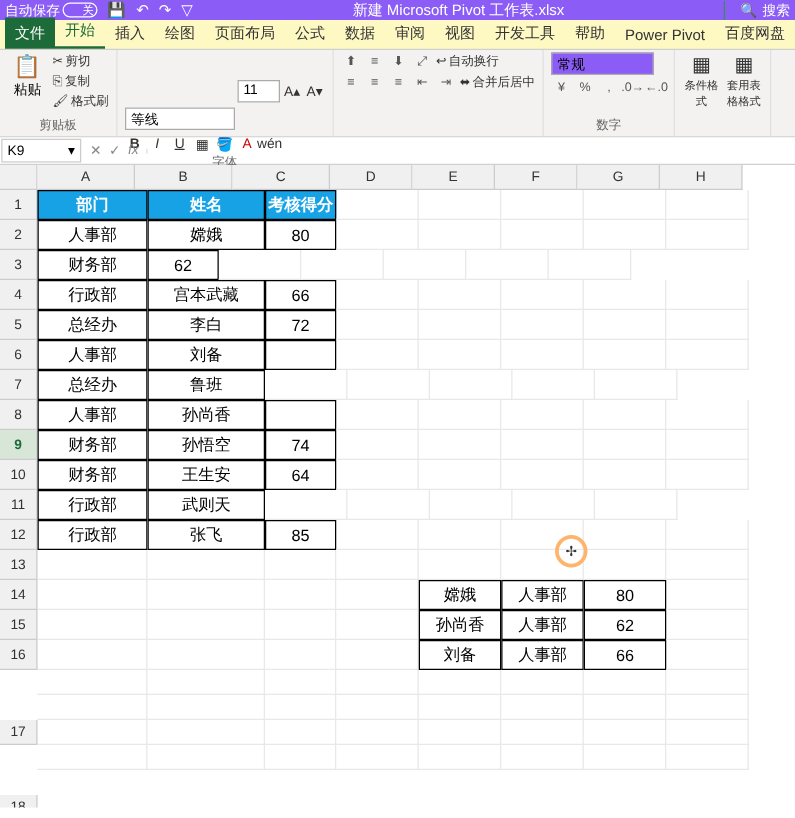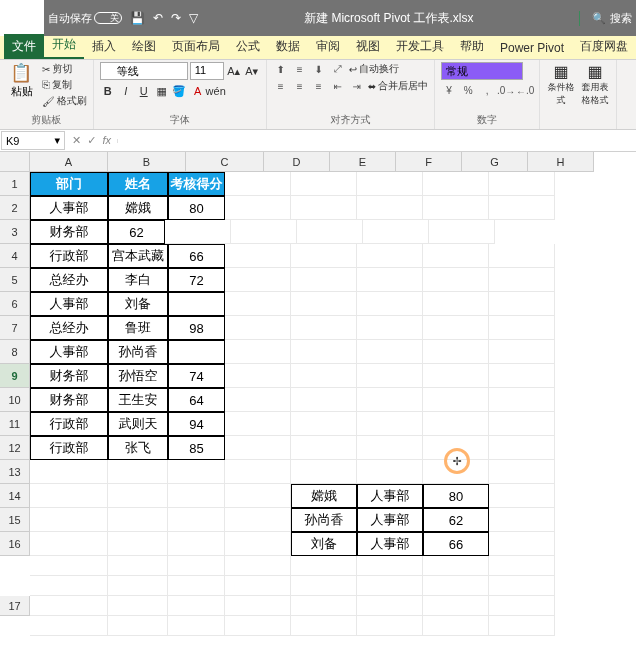--- a/index.html
+++ b/index.html
@@ -1,19 +1,19 @@
 <!DOCTYPE html>
 <html><head>
 <meta charset="utf-8">
 <style>
 * { box-sizing: border-box; margin: 0; padding: 0; font-family: "Microsoft YaHei", "Segoe UI", sans-serif; }
 body { background: #fff; width: 636px; height: 654px; overflow: hidden; font-size: 12px; }
 
 
-.titlebar { height: 36px; background: #737373; display: flex; align-items: center; color: #fff; padding: 0 4px; margin-left: 44px; }
+.titlebar { height: 16px; background: #8b5cf6; display: flex; align-items: center; color: #fff; padding: 0 4px; }
 .titlebar .autosave { display: flex; align-items: center; gap: 2px; font-size: 11px; }
 .titlebar .toggle { width: 28px; height: 12px; border: 1px solid #fff; border-radius: 7px; display: inline-flex; align-items: center; padding: 0 2px; font-size: 9px; justify-content: flex-end; }
 .titlebar .qat { display: flex; gap: 8px; margin-left: 8px; font-size: 12px; }
 .titlebar .qat span { cursor: default; }
 .titlebar .doc-title { flex: 1; text-align: center; font-size: 12px; }
 .titlebar .search { display: flex; align-items: center; gap: 4px; border-left: 1px solid #3a8b5a; padding-left: 12px; font-size: 11px; }
 
 
 .ribbon-tabs { height: 24px; background: #fef9c3; display: flex; align-items: flex-end; border-bottom: 1px solid #d0d0d0; padding-left: 4px; }
 .ribbon-tabs .tab { padding: 4px 8px; font-size: 12px; cursor: pointer; color: #333; }
@@ -24,21 +24,21 @@
 .ribbon { height: 70px; background: #f3f2f1; border-bottom: 1px solid #d0d0d0; display: flex; font-size: 11px; }
 .ribbon-group { border-right: 1px solid #e0e0e0; padding: 2px 6px; display: flex; flex-direction: column; justify-content: space-between; }
 .ribbon-group-label { text-align: center; color: #666; font-size: 10px; }
 .clipboard-group { display: flex; gap: 4px; }
 .paste-btn { width: 32px; text-align: center; }
 .paste-btn .icon { font-size: 18px; }
 .clip-actions { display: flex; flex-direction: column; gap: 2px; font-size: 10px; color: #333; }
 .clip-actions div { display: flex; align-items: center; gap: 2px; }
 .font-group { min-width: 168px; }
 .font-row { display: flex; gap: 2px; align-items: center; }
-.font-name { border: 1px solid #ababab; background: #fff; padding: 1px 16px; width: 88px; height: 18px; font-size: 11px; }
+.font-name { border: 1px solid #ababab; background: #fff; padding: 1px 4px; width: 88px; height: 18px; font-size: 11px; margin-top: 44px; }
 .font-size { border: 1px solid #ababab; background: #fff; padding: 1px 4px; width: 34px; height: 18px; font-size: 11px; }
 .font-btn { width: 16px; height: 16px; display: inline-flex; align-items: center; justify-content: center; font-size: 11px; color: #333; }
 .align-group { min-width: 150px; }
 .align-row { display: flex; gap: 3px; align-items: center; }
 .align-btn { width: 16px; height: 14px; display: inline-flex; align-items: center; justify-content: center; font-size: 10px; color: #555; }
 .wrap-btn { font-size: 10px; color: #333; display: flex; align-items: center; gap: 2px; }
 .number-group { min-width: 100px; }
 .num-select { border: 1px solid #ababab; background: #8b5cf6; padding: 1px 4px; width: 82px; height: 18px; font-size: 11px; }
 .styles-group { display: flex; gap: 4px; }
 .style-btn { width: 30px; text-align: center; font-size: 9px; color: #333; }
@@ -59,21 +59,21 @@
 .col-h.wD { width: 66px; } .col-h.wE { width: 66px; } .col-h.wF { width: 66px; }
 .col-h.wG { width: 66px; } .col-h.wH { width: 66px; }
 .row-headers { position: absolute; left: 0; top: 20px; width: 30px; }
 .row-h { background: #f0f0f0; border-right: 1px solid #ccc; border-bottom: 1px solid #ccc; text-align: center; font-size: 11px; color: #333; }
 .row-h.h24 { height: 24px; line-height: 24px; }
 .row-h.h20 { height: 20px; line-height: 20px; margin-top: 40px; }
 .row-h.sel { background: #d8e6d8; color: #1e6b3a; font-weight: 600; }
 .cells { position: absolute; left: 30px; top: 20px; }
 .row { display: flex; }
 .cell { border-right: 1px solid #e8e8e8; border-bottom: 1px solid #e8e8e8; font-size: 13px; color: #000; text-align: center; display: flex; align-items: center; justify-content: center; }
-.cell.wA { width: 78px; } .cell.wB { width: 60px; } .cell.wC { width: 57px; }
+.cell.wA { width: 88px; } .cell.wB { width: 94px; } .cell.wC { width: 57px; }
 .cell.wD { width: 66px; } .cell.wE { width: 66px; } .cell.wF { width: 66px; }
 .cell.wG { width: 66px; } .cell.wH { width: 66px; }
 .cell.h24 { height: 24px; } .cell.h20 { height: 20px; }
 .hd { background: #17a2e6; color: #fff; font-weight: 600; border: 1px solid #000; }
 .tb { border: 1px solid #000; background: #fff; }
 .tb2 { border: 1px solid #000; background: #fff; }
 .cursor-mark { position: absolute; left: 444px; top: 296px; width: 26px; height: 26px; border: 3px solid rgba(255,176,102,0.95); border-radius: 50%; display: flex; align-items: center; justify-content: center; pointer-events: none; }
 .cursor-mark .plus { font-size: 11px; color: #333; }
 </style>
 </head>
@@ -182,21 +182,20 @@
         <span class="align-btn">≡</span>
         <span class="align-btn">≡</span>
         <span class="align-btn">⇤</span>
         <span class="align-btn">⇥</span>
         <div class="wrap-btn">
             <span>⬌</span>
             <span>合并后居中</span>
           </div>
       </div>
     </div>
-    <div class="ribbon-group-label">对齐方式</div>
   </div>
   <div class="ribbon-group number-group">
     <div>
       <div class="num-select">常规</div>
       <div class="align-row" style="margin-top:3px">
         <span class="align-btn">¥</span>
         <span class="align-btn">%</span>
         <span class="align-btn">,</span>
         <span class="align-btn">.0→</span>
         <span class="align-btn">←.0</span>
@@ -321,21 +320,20 @@
         <div class="cell wC h24 tb"></div>
         <div class="cell wD h24"></div>
         <div class="cell wE h24"></div>
         <div class="cell wF h24"></div>
         <div class="cell wG h24"></div>
         <div class="cell wH h24"></div>
       </div>
       <div class="row">
         <div class="cell wA h24 tb">总经办</div>
         <div class="cell wB h24 tb">鲁班</div>
-        <div class="cell wC h24 tb">98</div>
         <div class="cell wD h24"></div>
         <div class="cell wE h24"></div>
         <div class="cell wF h24"></div>
         <div class="cell wG h24"></div>
         <div class="cell wH h24"></div>
       </div>
       <div class="row">
         <div class="cell wA h24 tb">人事部</div>
         <div class="cell wB h24 tb">孙尚香</div>
         <div class="cell wC h24 tb"></div>
@@ -361,21 +359,20 @@
         <div class="cell wC h24 tb">64</div>
         <div class="cell wD h24"></div>
         <div class="cell wE h24"></div>
         <div class="cell wF h24"></div>
         <div class="cell wG h24"></div>
         <div class="cell wH h24"></div>
       </div>
       <div class="row">
         <div class="cell wA h24 tb">行政部</div>
         <div class="cell wB h24 tb">武则天</div>
-        <div class="cell wC h24 tb">94</div>
         <div class="cell wD h24"></div>
         <div class="cell wE h24"></div>
         <div class="cell wF h24"></div>
         <div class="cell wG h24"></div>
         <div class="cell wH h24"></div>
       </div>
       <div class="row">
         <div class="cell wA h24 tb">行政部</div>
         <div class="cell wB h24 tb">张飞</div>
         <div class="cell wC h24 tb">85</div>

